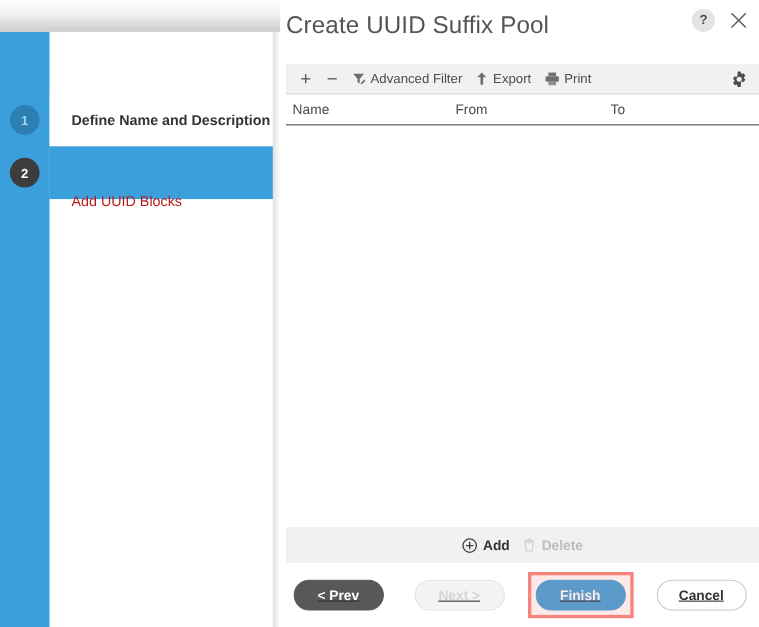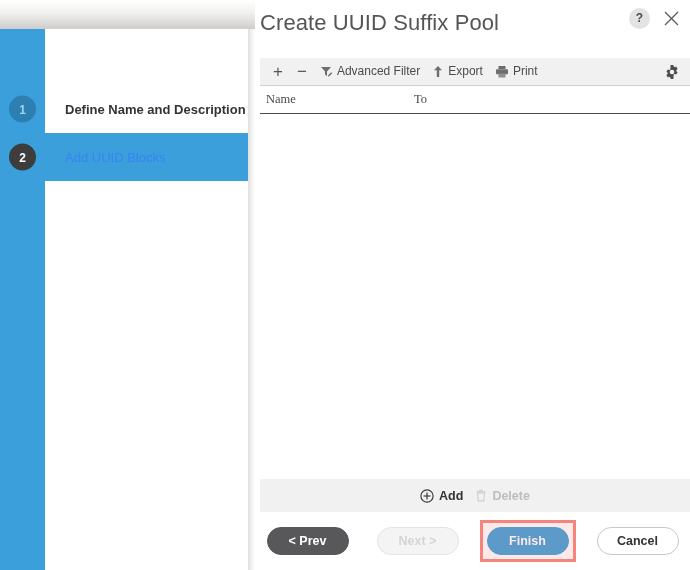--- a/index.html
+++ b/index.html
@@ -110,22 +110,23 @@
     transform: translateY(-50%);
     font-size: 13px;
     z-index: 2;
     white-space: nowrap;
   }
   .step.done .label {
     color: #333333;
     font-weight: bold;
   }
   .step.active .label {
-    color: #3b82f6;
+    color: #b91c1c;
     font-weight: normal;
+    margin-top: 26px;
   }
 
   
   .dialog {
     position: absolute;
     left: 255px; top: 0;
     width: 435px; height: 570px;
     background: #ffffff;
   }
   .dialog-header {
@@ -202,21 +203,20 @@
   .tb-spacer { flex: 1 1 auto; }
   .tb-gear { padding-right: 4px; display:flex; align-items:center; }
 
   
   .table {
     position: absolute;
     left: 5px; top: 86px;
     width: 430px;
     bottom: 82px;
     background: #ffffff;
-    font-family: Liberation Serif, serif;
   }
   .thead {
     display: flex;
     height: 27px;
     align-items: center;
     border-bottom: 1px solid #4a4a4a;
     font-size: 12.5px;
     color: #4a4a4a;
   }
   .th { padding-left: 6px; box-sizing: border-box; }
@@ -266,20 +266,21 @@
     position: absolute;
     left: 0;
     bottom: 0;
     width: 435px;
     height: 58px;
     display: flex;
     align-items: center;
     justify-content: center;
     gap: 28px;
     background: #ffffff;
+    text-decoration: underline;
   }
   .btn {
     min-width: 82px;
     height: 28px;
     border-radius: 14px;
     font-size: 12.5px;
     font-weight: bold;
     display: flex;
     align-items: center;
     justify-content: center;
@@ -395,20 +396,21 @@
             <path fill="#4c4c4c" d="M6.6,1 h2.8 l0.25,1.6 a4.6,4.6 0 0 1 1.05,0.6 l1.5,-0.6 l1.4,2.4 l-1.25,1 a4.6,4.6 0 0 1 0,1.2 l1.25,1 l-1.4,2.4 l-1.5,-0.6 a4.6,4.6 0 0 1 -1.05,0.6 L9.4,15 h-2.8 l-0.25,-1.6 a4.6,4.6 0 0 1 -1.05,-0.6 l-1.5,0.6 l-1.4,-2.4 l1.25,-1 a4.6,4.6 0 0 1 0,-1.2 l-1.25,-1 l1.4,-2.4 l1.5,0.6 a4.6,4.6 0 0 1 1.05,-0.6 Z"></path>
             <circle cx="8" cy="8" r="2.3" fill="#f1f1f1"></circle>
           </svg>
         </span>
       </div>
     </div>
 
     <div class="table">
       <div class="thead">
         <div class="th col-name">Name</div>
+        <div class="th col-from">From</div>
         <div class="th col-to">To</div>
       </div>
 
     </div>
 
     <div class="addbar">
       <div class="addbar-item">
         <span>
           <svg width="14" height="14" viewBox="0 0 14 14" aria-hidden="true">
             <circle cx="7" cy="7" r="6.1" fill="none" stroke="#3d3d3d" stroke-width="1.2"></circle>

